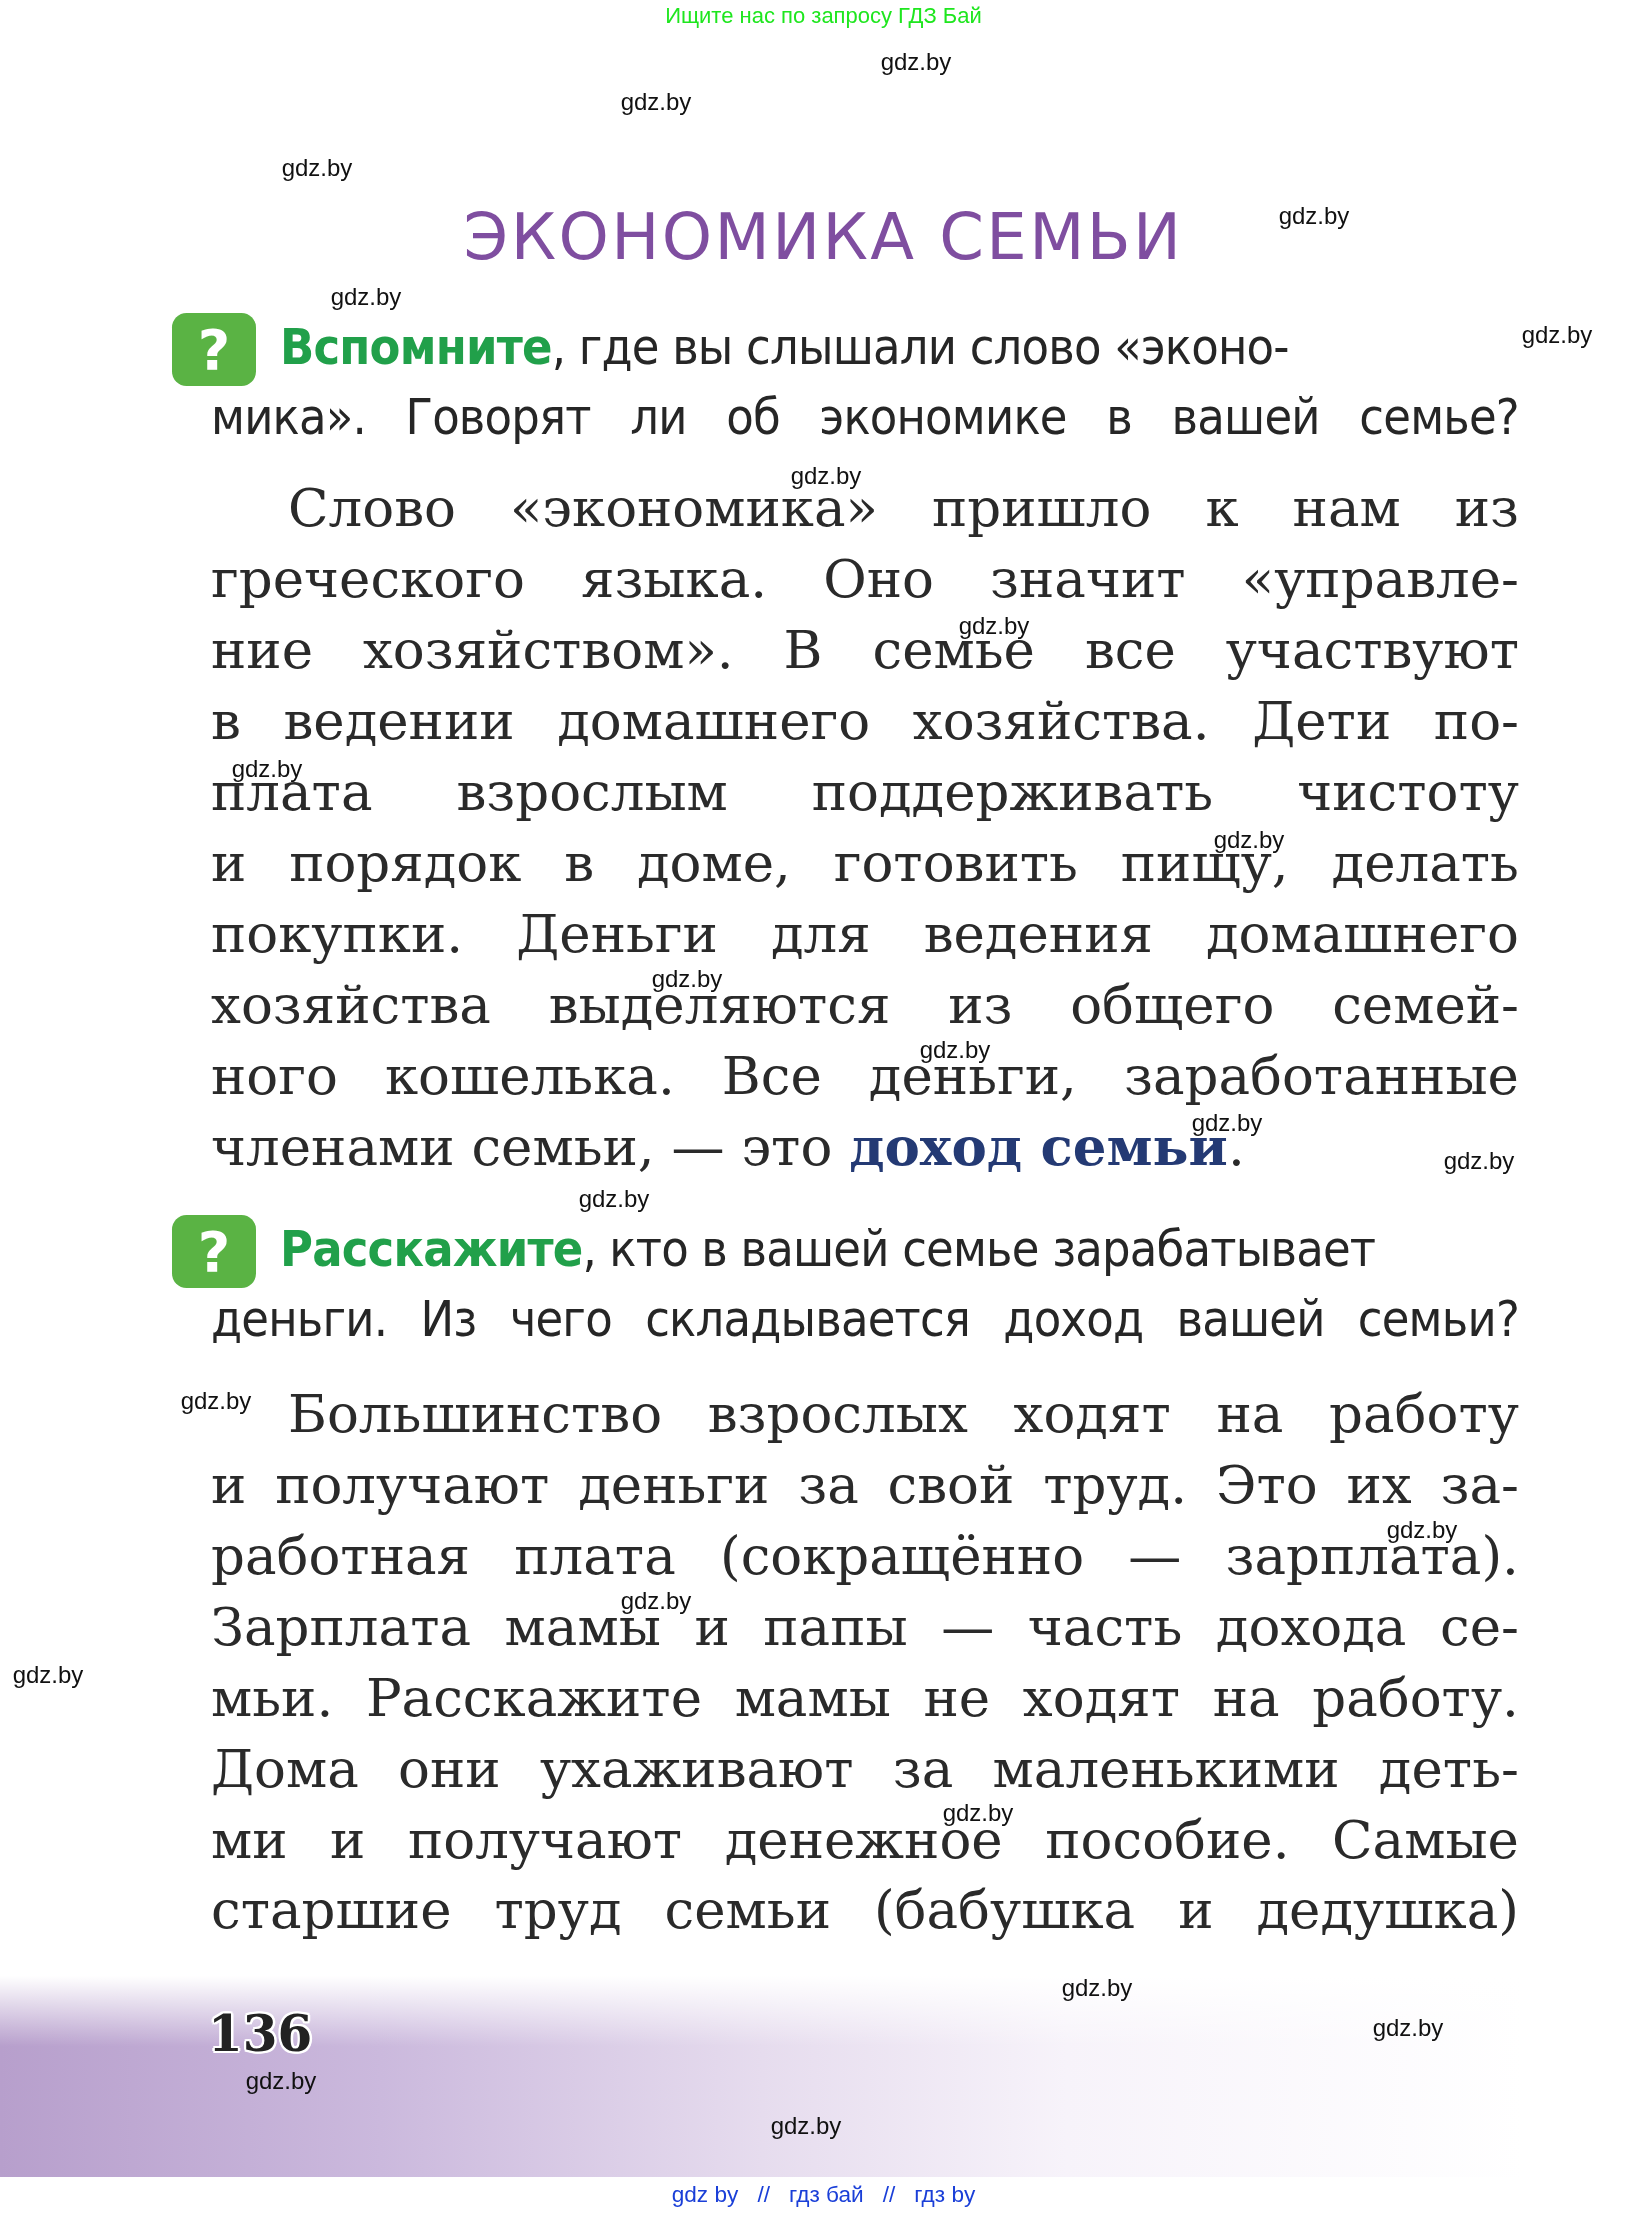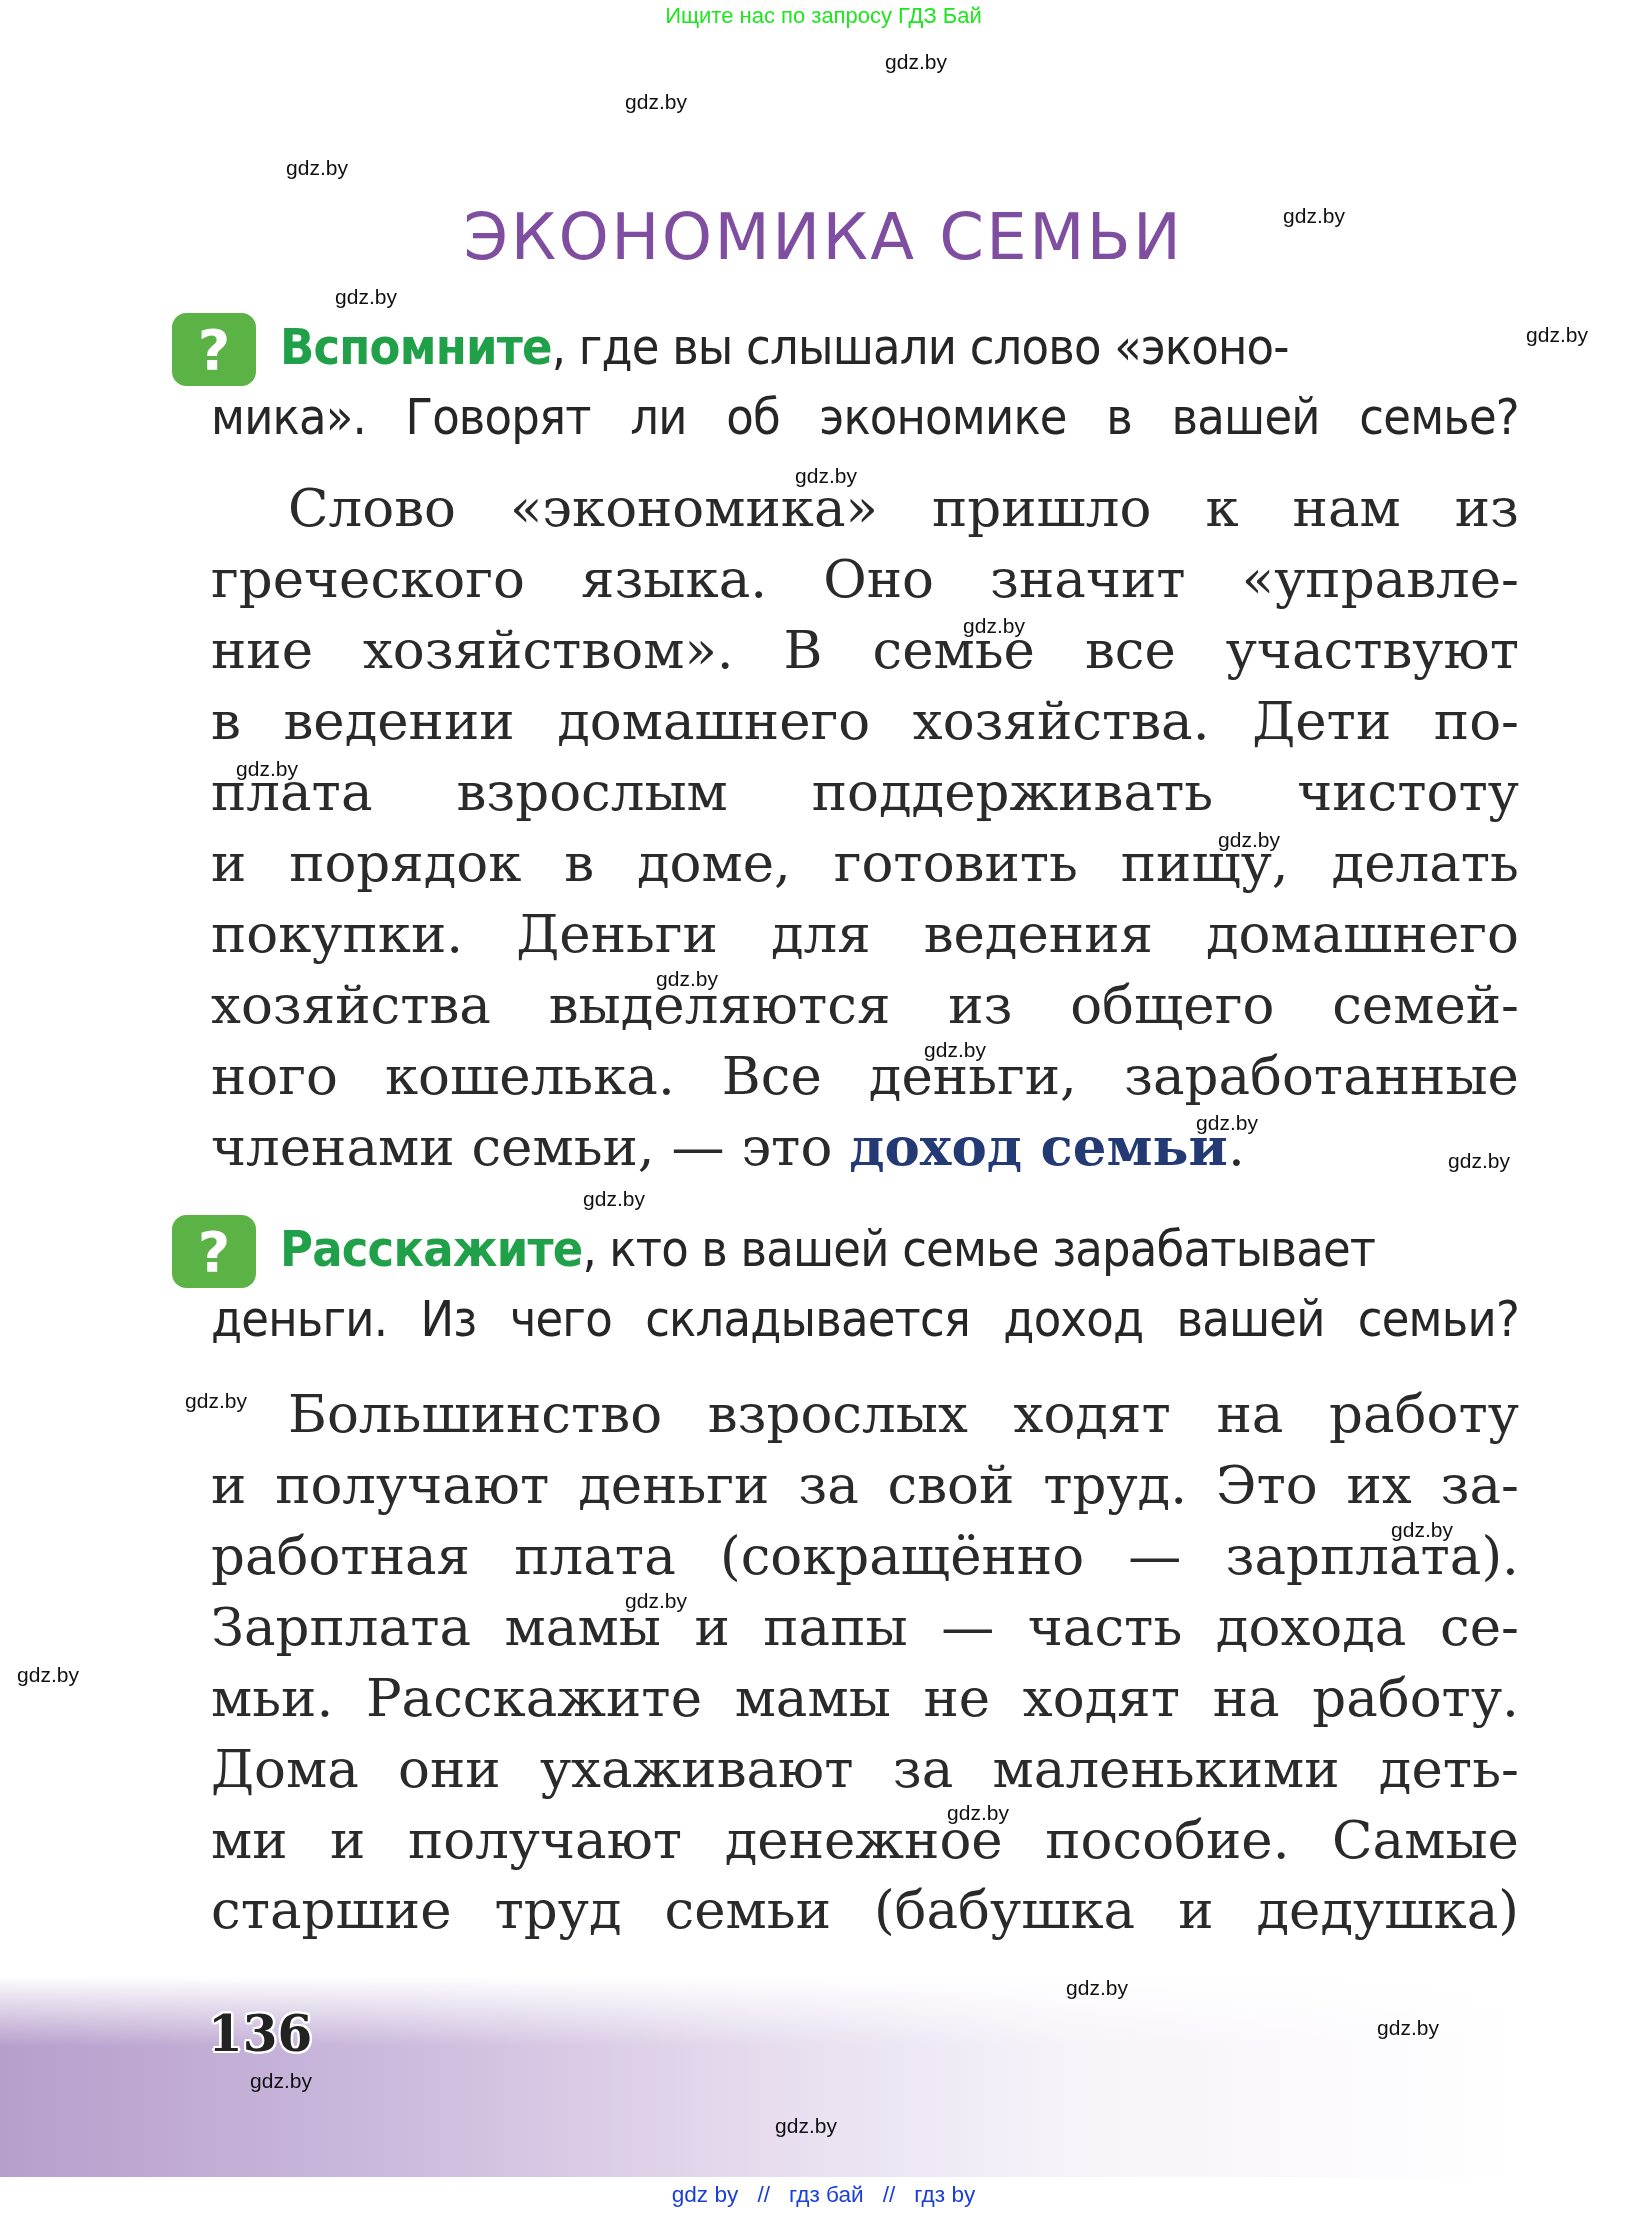--- a/index.html
+++ b/index.html
@@ -6,21 +6,21 @@
   body {
     width: 1647px; height: 2216px; position: relative; overflow: hidden;
     background: #ffffff;
   }
   .abs { position: absolute; white-space: nowrap; }
   .top-banner {
     left: 0; width: 1647px; top: 3.2px; text-align: center;
     font-family: "Liberation Sans", sans-serif; font-size: 22px; color: #1ee61e;
   }
   .wm {
-    font-family: "Liberation Sans", sans-serif; font-size: 21px; color: #111;
+    font-family: "Liberation Sans", sans-serif; font-size: 24px; color: #111;
     transform: translate(-50%, -50%);
   }
   .title {
     left: 0; width: 1647px; text-align: center; top: 200px;
     font-family: "DejaVu Sans", sans-serif; font-weight: normal; font-size: 64px;
     letter-spacing: 2.4px; color: #7f4ea0;
   }
   .badge {
     width: 84px; height: 73px; border-radius: 14.5px; background: #5ab344;
     color: #fff; font-family: "DejaVu Sans", sans-serif; font-weight: bold;

